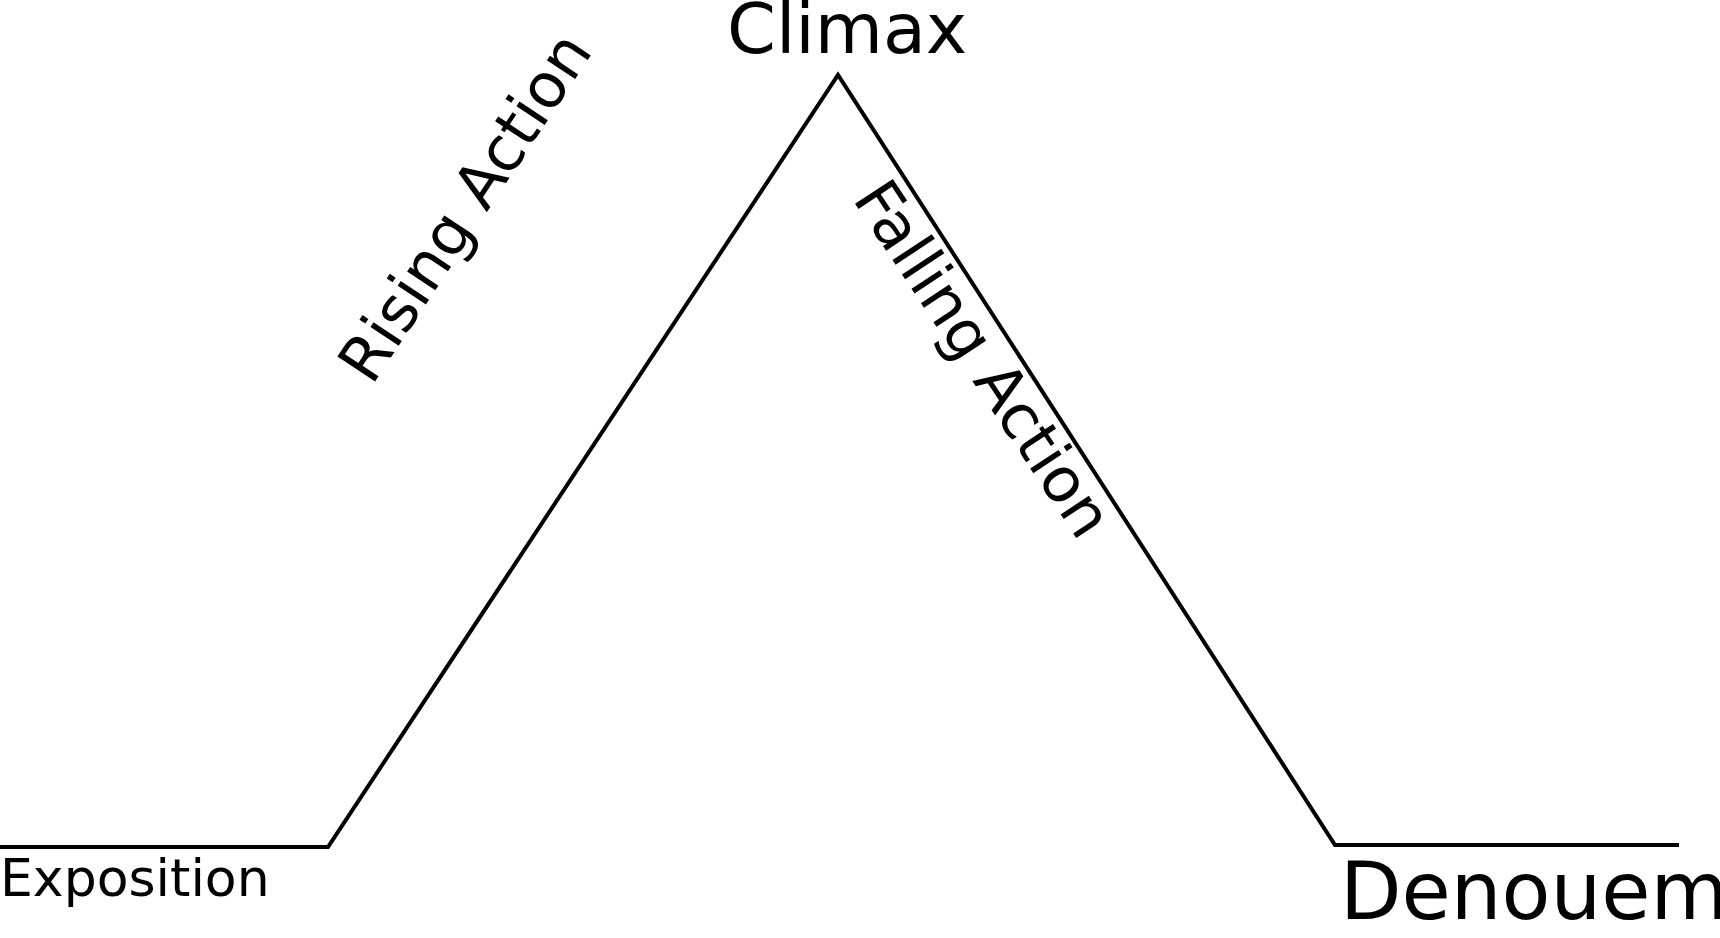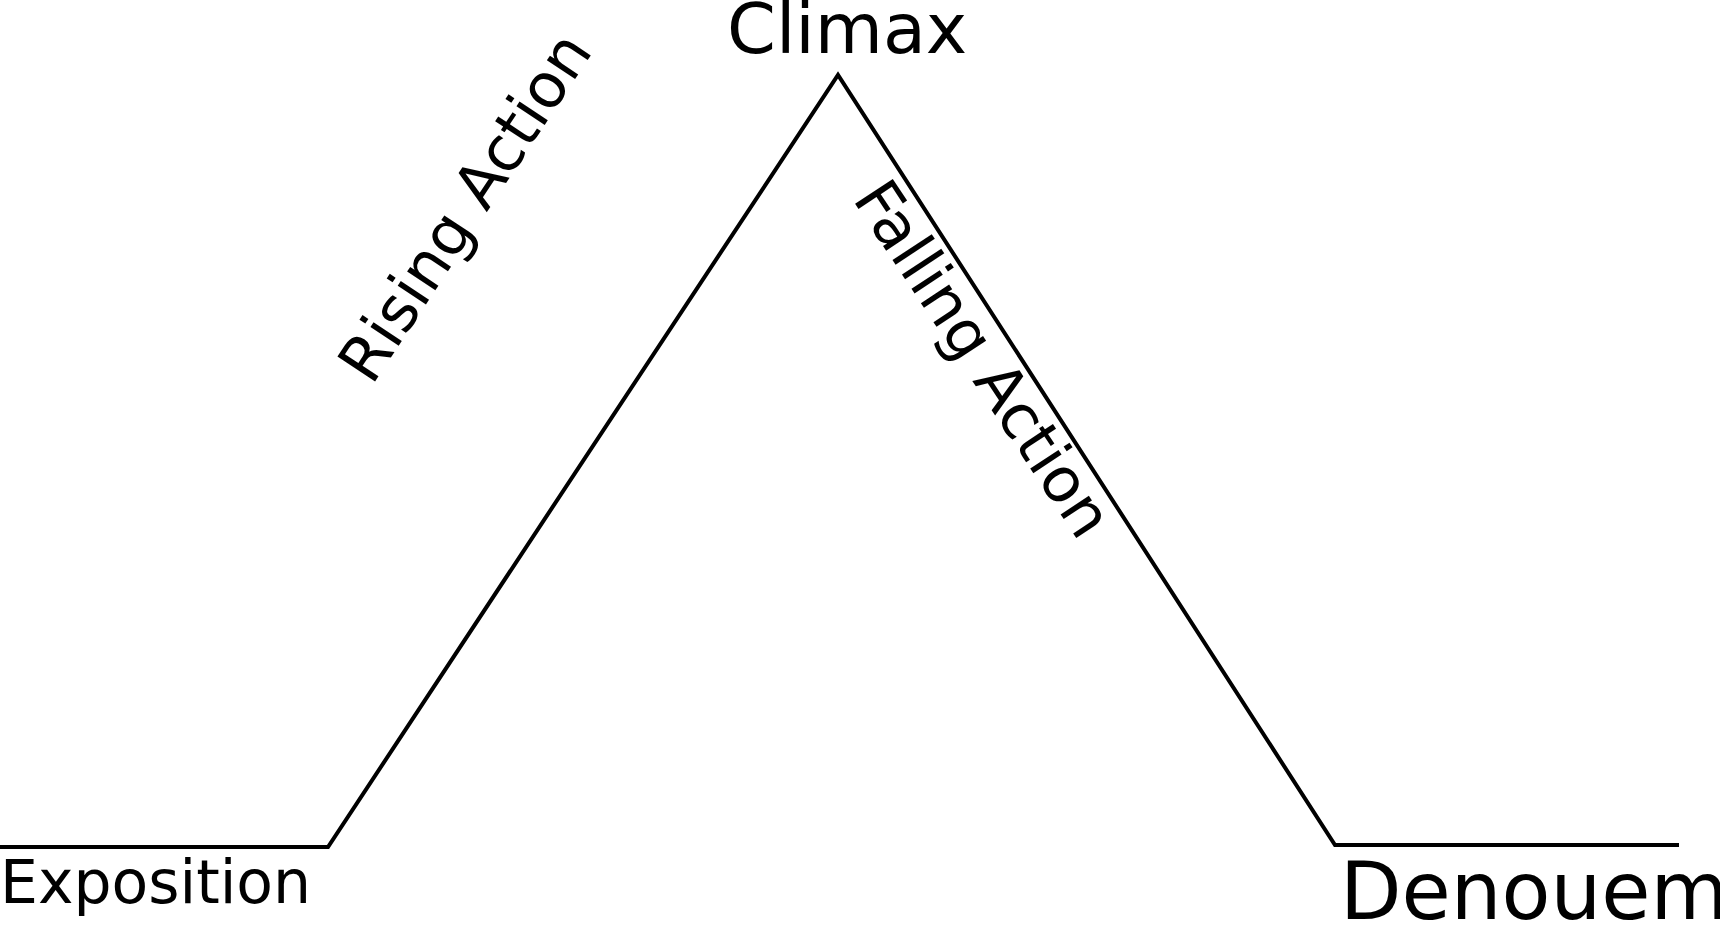--- a/index.html
+++ b/index.html
@@ -34,21 +34,21 @@
     font-weight: 400;
   }
   #label-climax {
     left: 727px;
     top: -6px;
     font-size: 70px;
   }
   #label-exposition {
     left: 0px;
     top: 852px;
-    font-size: 60px;
+    font-size: 52px;
   }
   #label-denouement {
     left: 1340px;
     top: 852px;
     font-size: 80px;
   }
   #label-rising {
     left: 380px;
     top: 330px;
     font-size: 62px;

